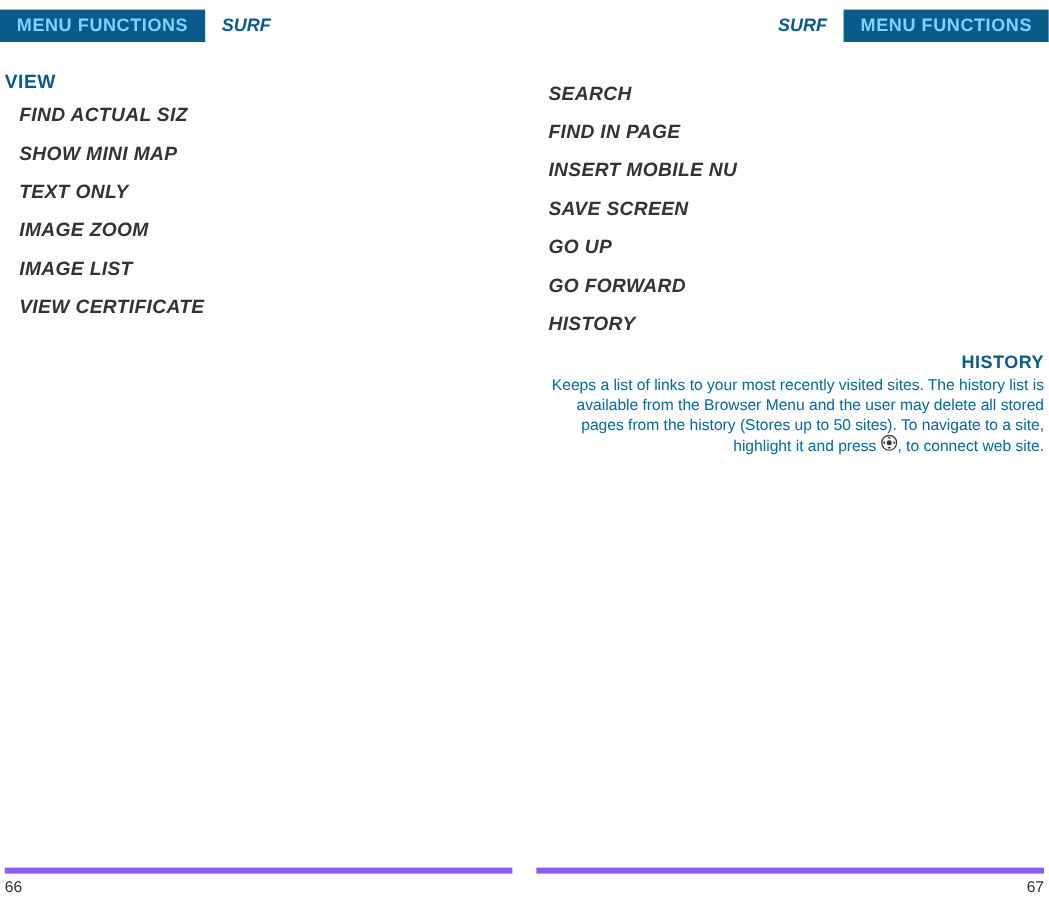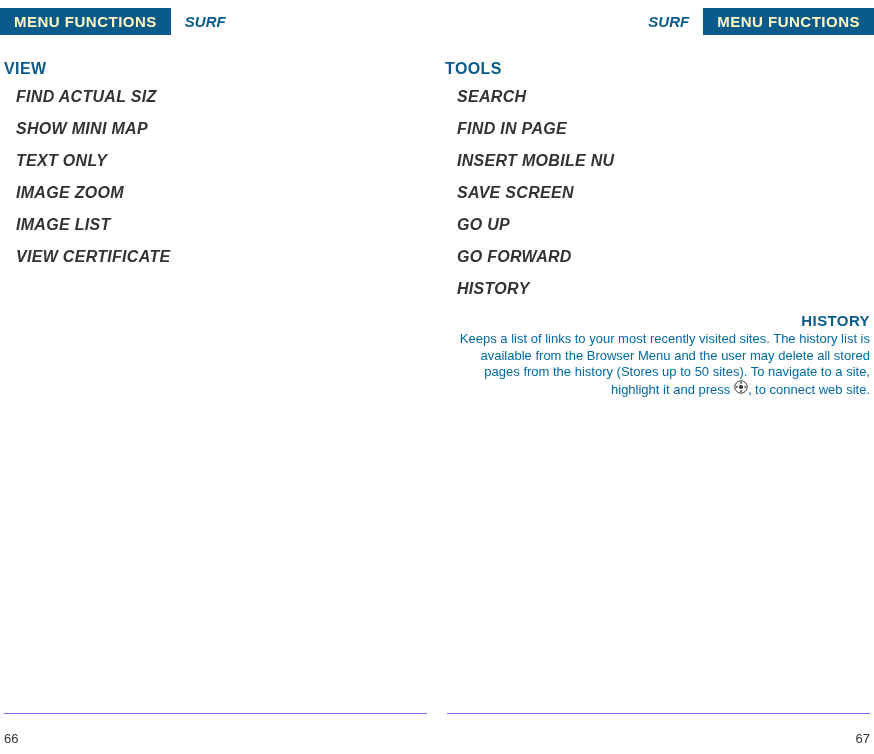--- a/index.html
+++ b/index.html
@@ -34,21 +34,21 @@
       margin-top: 6px;
     }
     .header-left {
       justify-content: flex-start;
     }
     .header-right {
       justify-content: flex-end;
     }
     .tab {
       background: #0a5a8a;
-      color: #fef9c3;
+      color: #7dd3fc;
       font-weight: bold;
       font-size: 15px;
       padding: 5px 14px;
       letter-spacing: 0.5px;
     }
     .section-label {
       color: #0a5a8a;
       font-weight: bold;
       font-style: italic;
       font-size: 15px;
@@ -104,22 +104,22 @@
       display: inline-block;
       vertical-align: middle;
       position: relative;
       top: -1px;
     }
     .footer {
       position: absolute;
       bottom: 8px;
       left: 0;
       right: 0;
-      border-top: 1px solid #8b5cf6;
-      padding-top: 17px;
+      border-top: 5px solid #8b5cf6;
+      padding-top: 3px;
       font-size: 13px;
       color: #333;
     }
     .page-left .footer {
       text-align: left;
       margin-left: 4px;
       margin-right: 10px;
     }
     .page-right .footer {
       text-align: right;
@@ -151,21 +151,20 @@
   </div>
 </div>
 
 <div class="page page-right">
   <div class="header header-right">
     <span class="section-label">SURF</span>
     <span class="tab">MENU FUNCTIONS</span>
   </div>
 
   <div class="content">
-    <div class="cat-heading">TOOLS</div>
     <div class="item">SEARCH</div>
     <div class="item">FIND IN PAGE</div>
     <div class="item">INSERT MOBILE NU</div>
     <div class="item">SAVE SCREEN</div>
     <div class="item">GO UP</div>
     <div class="item">GO FORWARD</div>
     <div class="item">HISTORY</div>
 
     <div class="history-block">
       <div class="history-heading">HISTORY</div>

